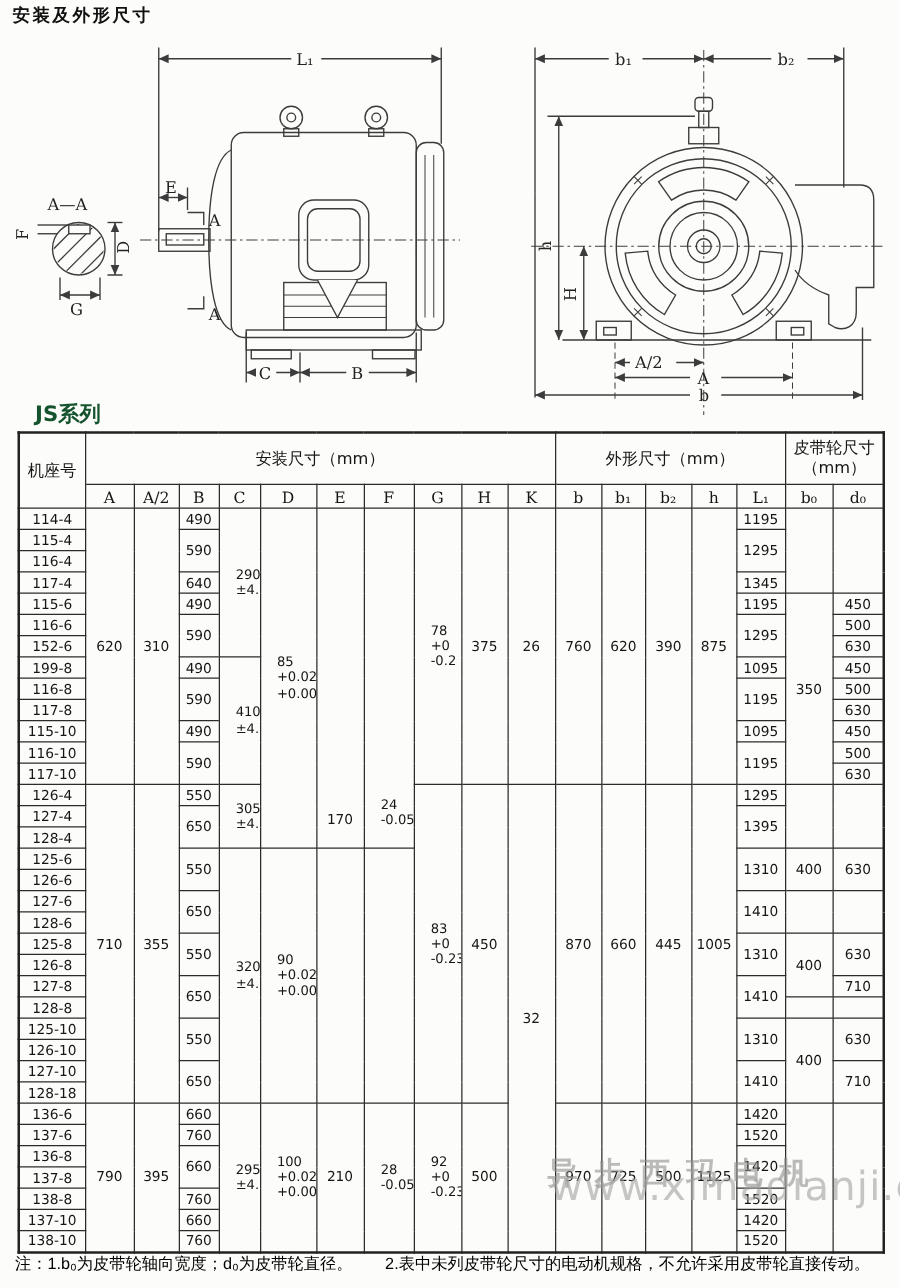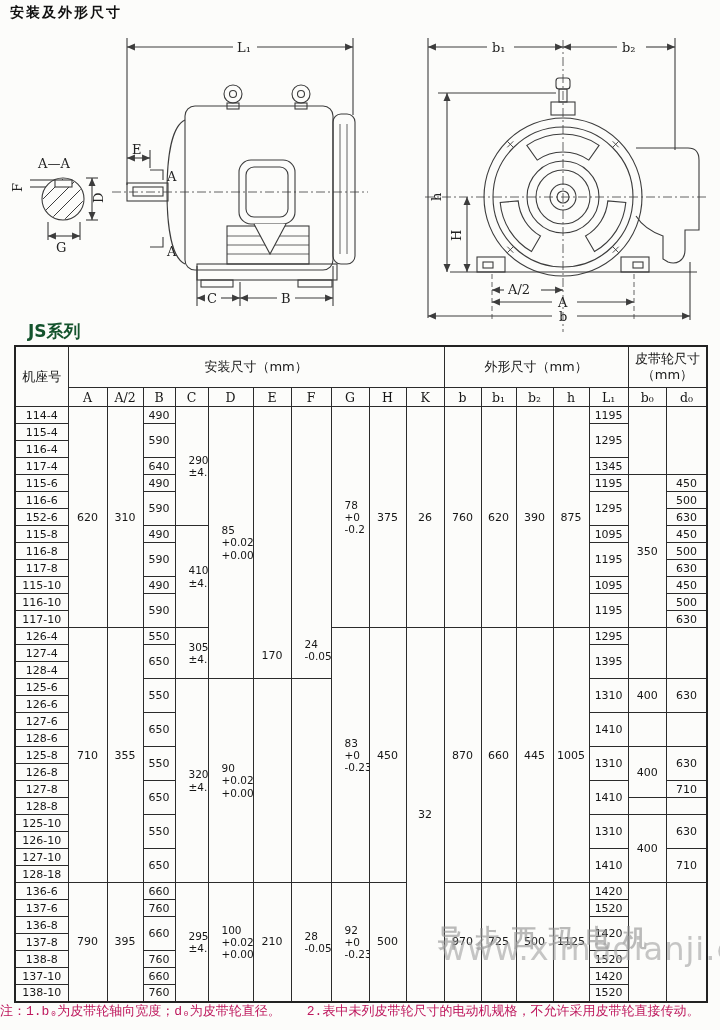--- a/index.html
+++ b/index.html
@@ -32,22 +32,22 @@
   table.dims thead tr.letter-row th{height:18px;font-size:12.5px;font-family:"DejaVu Serif",serif;}
   table.dims th.pulley{white-space:pre-line;line-height:1.25;font-size:12px;}
   table.dims tbody tr{height:17px;}
   table.dims td.rowlabel{font-size:11px;letter-spacing:0;}
   table.dims td.ml{
     text-align:left;padding-left:13px;white-space:pre-line;
     font-size:10.5px;line-height:1.15;
   }
   table.dims td.low{vertical-align:bottom;padding-bottom:16px;}
   .note{
-    position:absolute;left:0;top:1002px;width:700px;
-    font-size:13px;color:#be185d;font-family:Liberation Mono, monospace;
+    position:absolute;left:12px;top:1002px;width:700px;
+    font-size:13px;color:#000000;font-family:Liberation Sans, sans-serif;
   }
   .watermark{position:absolute;z-index:6;pointer-events:none;white-space:nowrap;}
   .watermark-cn{
     left:438px;top:922px;font-size:24px;font-weight:bold;letter-spacing:13px;
     color:rgba(145,145,145,0.62);
   }
   .watermark-url{
     left:440px;top:930px;font-size:32px;letter-spacing:1px;
     color:rgba(160,160,160,0.60);font-family:"DejaVu Sans",sans-serif;
   }
@@ -301,21 +301,21 @@
         <td class="rowlabel">116-6</td>
         <td rowspan="2">590</td>
         <td rowspan="2">1295</td>
         <td>500</td>
       </tr>
       <tr>
         <td class="rowlabel">152-6</td>
         <td>630</td>
       </tr>
       <tr>
-        <td class="rowlabel">115-8</td>
+        <td class="rowlabel">199-8</td>
         <td>490</td>
         <td rowspan="6" class="ml">410
 ±4.0</td>
         <td>1095</td>
         <td>450</td>
       </tr>
       <tr>
         <td class="rowlabel">116-8</td>
         <td rowspan="2">590</td>
         <td rowspan="2">1195</td>

